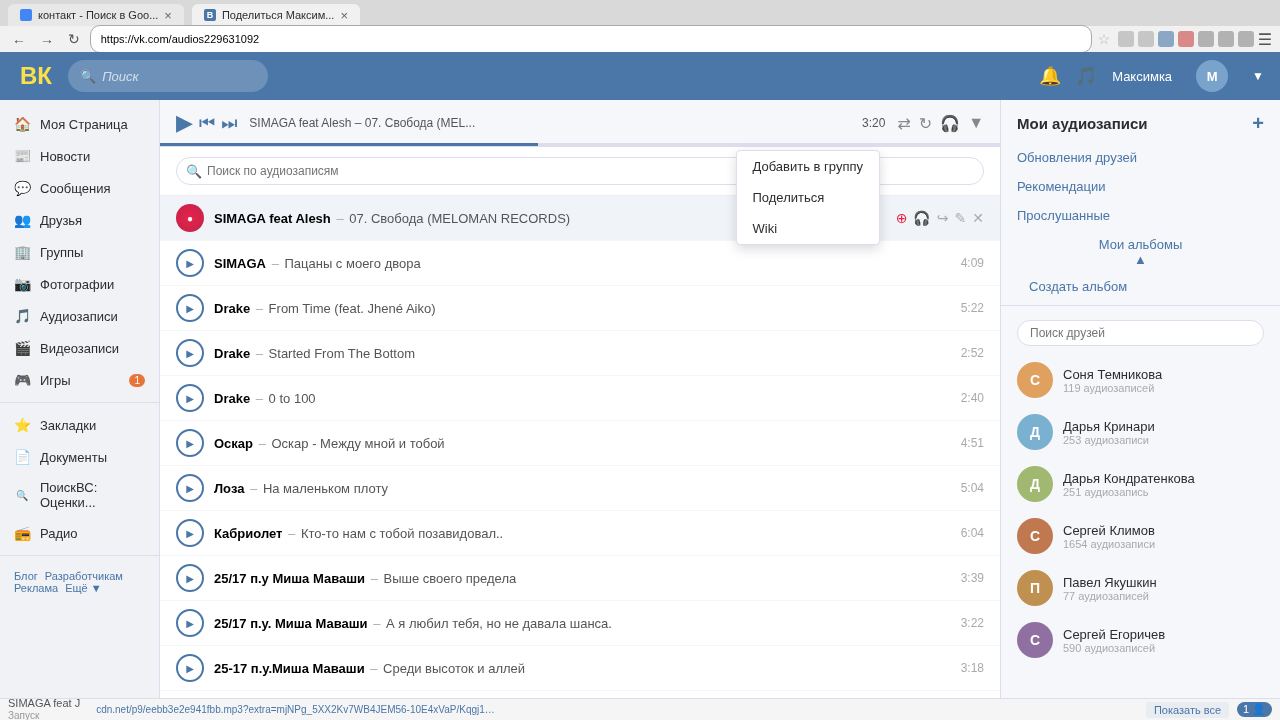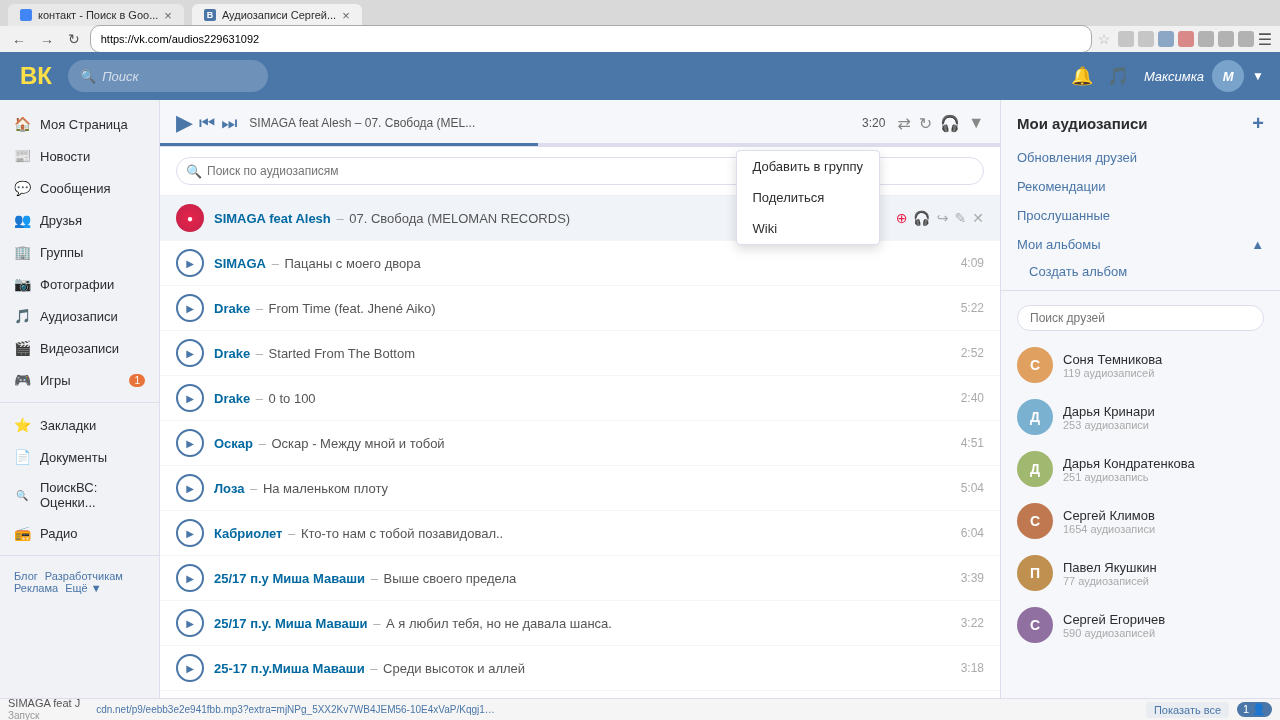--- a/index.html
+++ b/index.html
@@ -20,21 +20,21 @@
     .toolbar-icon { width: 16px; height: 16px; background: #888; border-radius: 2px; display: inline-block; opacity: 0.6; }
 
     
     .vk-header { background: #4a76a8; height: 48px; display: flex; align-items: center; padding: 0 16px; gap: 12px; position: relative; }
     .vk-logo { color: #fde047; font-size: 24px; font-weight: bold; width: 40px; text-align: center; }
     .vk-search-box { background: rgba(255,255,255,0.2); border-radius: 20px; display: flex; align-items: center; padding: 0 12px; gap: 6px; height: 32px; width: 200px; }
     .vk-search-input { background: none; border: none; color: white; font-size: 13px; outline: none; width: 140px; font-style: italic; }
     .vk-search-input::placeholder { color: rgba(255,255,255,0.7); }
     .header-right { margin-left: auto; display: flex; align-items: center; gap: 14px; }
     .header-icon { color: white; font-size: 18px; cursor: pointer; }
-    .user-info { display: flex; align-items: center; gap: 8px; color: white; font-size: 13px; cursor: pointer; font-style: italic; }
+    .user-info { display: flex; align-items: center; gap: 24px; color: white; font-size: 13px; cursor: pointer; }
     .user-avatar { width: 32px; height: 32px; border-radius: 50%; background: #7aa3cc; overflow: hidden; }
 
     
     .app-body { display: flex; height: calc(720px - 52px - 48px); }
 
     
     .sidebar { width: 160px; background: #f0f2f5; padding: 8px 0; border-right: 1px solid #dde; overflow-y: auto; flex-shrink: 0; }
     .sidebar-item { display: flex; align-items: center; gap: 8px; padding: 7px 14px; cursor: pointer; color: #4a76a8; font-size: 13px; position: relative; }
     .sidebar-icon { width: 18px; height: 18px; display: flex; align-items: center; justify-content: center; flex-shrink: 0; color: #4a76a8; font-size: 14px; }
     .sidebar-label { color: #2c2d2e; }
@@ -67,34 +67,34 @@
     .audio-search-input { flex: 1; border: 1px solid #dde; border-radius: 20px; padding: 6px 14px 6px 30px; font-size: 12px; outline: none; }
     .audio-search-wrap { position: relative; flex: 1; display: flex; align-items: center; }
 
     
     .track-list { flex: 1; }
     .track-item { display: flex; align-items: center; padding: 8px 16px; border-bottom: 1px solid #f5f5f5; gap: 10px; cursor: pointer; position: relative; }
     .track-item.active { background: #f0f4f9; }
     .track-play-btn { width: 28px; height: 28px; border-radius: 50%; background: #4a76a8; display: flex; align-items: center; justify-content: center; color: white; font-size: 10px; cursor: pointer; flex-shrink: 0; border: none; }
     .track-play-btn.outline { background: white; border: 2px solid #4a76a8; color: #4a76a8; }
     .track-info { flex: 1; min-width: 0; }
-    .track-artist { font-weight: bold; color: #0369a1; font-size: 13px; }
+    .track-artist { font-weight: bold; color: #000000; font-size: 13px; }
     .track-sep { color: #aaa; margin: 0 2px; }
     .track-title { color: #555; font-size: 13px; }
     .track-duration { color: #aaa; font-size: 12px; margin-left: auto; flex-shrink: 0; }
     .track-actions { display: flex; gap: 6px; align-items: center; }
     .track-action-btn { background: none; border: none; cursor: pointer; color: #aaa; font-size: 14px; }
     .track-action-btn.active-icon { color: #e8234a; }
 
     
     .right-panel { width: 280px; background: #f5f7fa; border-left: 1px solid #dde; overflow-y: auto; flex-shrink: 0; padding: 12px 0; }
     .right-section-title { font-size: 15px; font-weight: bold; color: #2c2d2e; padding: 0 16px 8px; display: flex; align-items: center; justify-content: space-between; }
     .right-add-btn { color: #4a76a8; font-size: 20px; cursor: pointer; }
     .right-nav-item { padding: 7px 16px; font-size: 13px; color: #4a76a8; cursor: pointer; }
-    .right-section-albums { padding: 7px 16px; font-size: 13px; color: #4a76a8; cursor: pointer; display: flex; align-items: center; justify-content: space-between; }
+    .right-section-albums { padding: 7px 16px; font-size: 13px; color: #4a76a8; cursor: pointer; display: flex; align-items: center; justify-content: space-between; flex-direction: column; }
     .create-album-link { padding: 5px 16px 5px 28px; font-size: 13px; color: #4a76a8; cursor: pointer; }
     .friends-search { padding: 8px 16px; }
     .friends-search-input { width: 100%; border: 1px solid #dde; border-radius: 20px; padding: 5px 12px; font-size: 12px; outline: none; }
     .friend-item { display: flex; align-items: center; gap: 10px; padding: 8px 16px; cursor: pointer; }
     .friend-avatar-placeholder { width: 36px; height: 36px; border-radius: 50%; flex-shrink: 0; display: flex; align-items: center; justify-content: center; font-size: 14px; font-weight: bold; color: white; }
     .friend-info { min-width: 0; }
     .friend-name { font-size: 13px; color: #2c2d2e; font-weight: 500; }
     .friend-count { font-size: 11px; color: #aaa; }
     .hr { height: 1px; background: #dde; margin: 6px 0; }
 
@@ -111,21 +111,21 @@
 <div>
   <div class="browser-chrome">
     <div class="browser-tabs">
       <div class="browser-tab">
         <span class="tab-favicon" style="background:#4285f4;"></span>
         <span class="tab-title">контакт - Поиск в Goo...</span>
         <span class="tab-close">×</span>
       </div>
       <div class="browser-tab active">
         <span class="tab-favicon" style="background:#4a76a8; color:white; font-size:9px; display:flex; align-items:center; justify-content:center; font-weight:bold; border-radius:2px;">В</span>
-        <span class="tab-title">Аудиозаписи Сергей...</span>
+        <span class="tab-title">Поделиться Максим...</span>
         <span class="tab-close">×</span>
       </div>
     </div>
     <div class="browser-toolbar">
       <button class="nav-btn">←</button>
       <button class="nav-btn">→</button>
       <button class="nav-btn">↻</button>
       <input class="url-bar" type="text" value="https://vk.com/audios229631092" style="">
       <div class="toolbar-icons">
         <span class="toolbar-icon" style="background:none; font-size:14px; color:#888;">☆</span>

